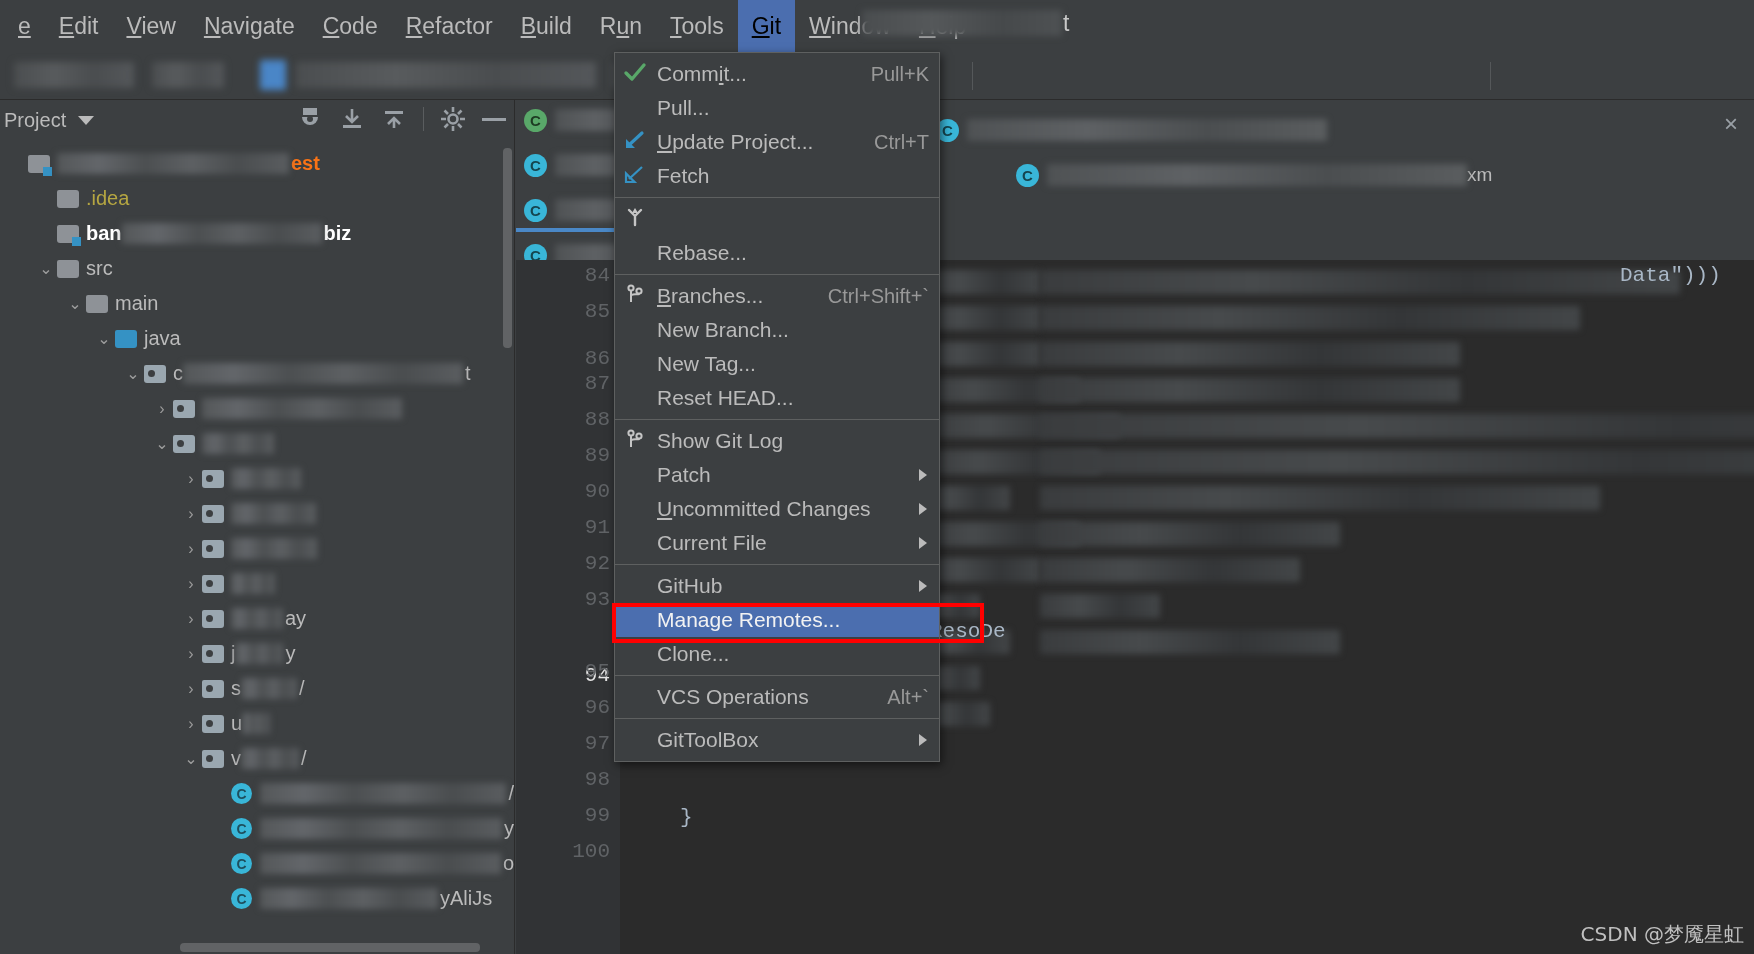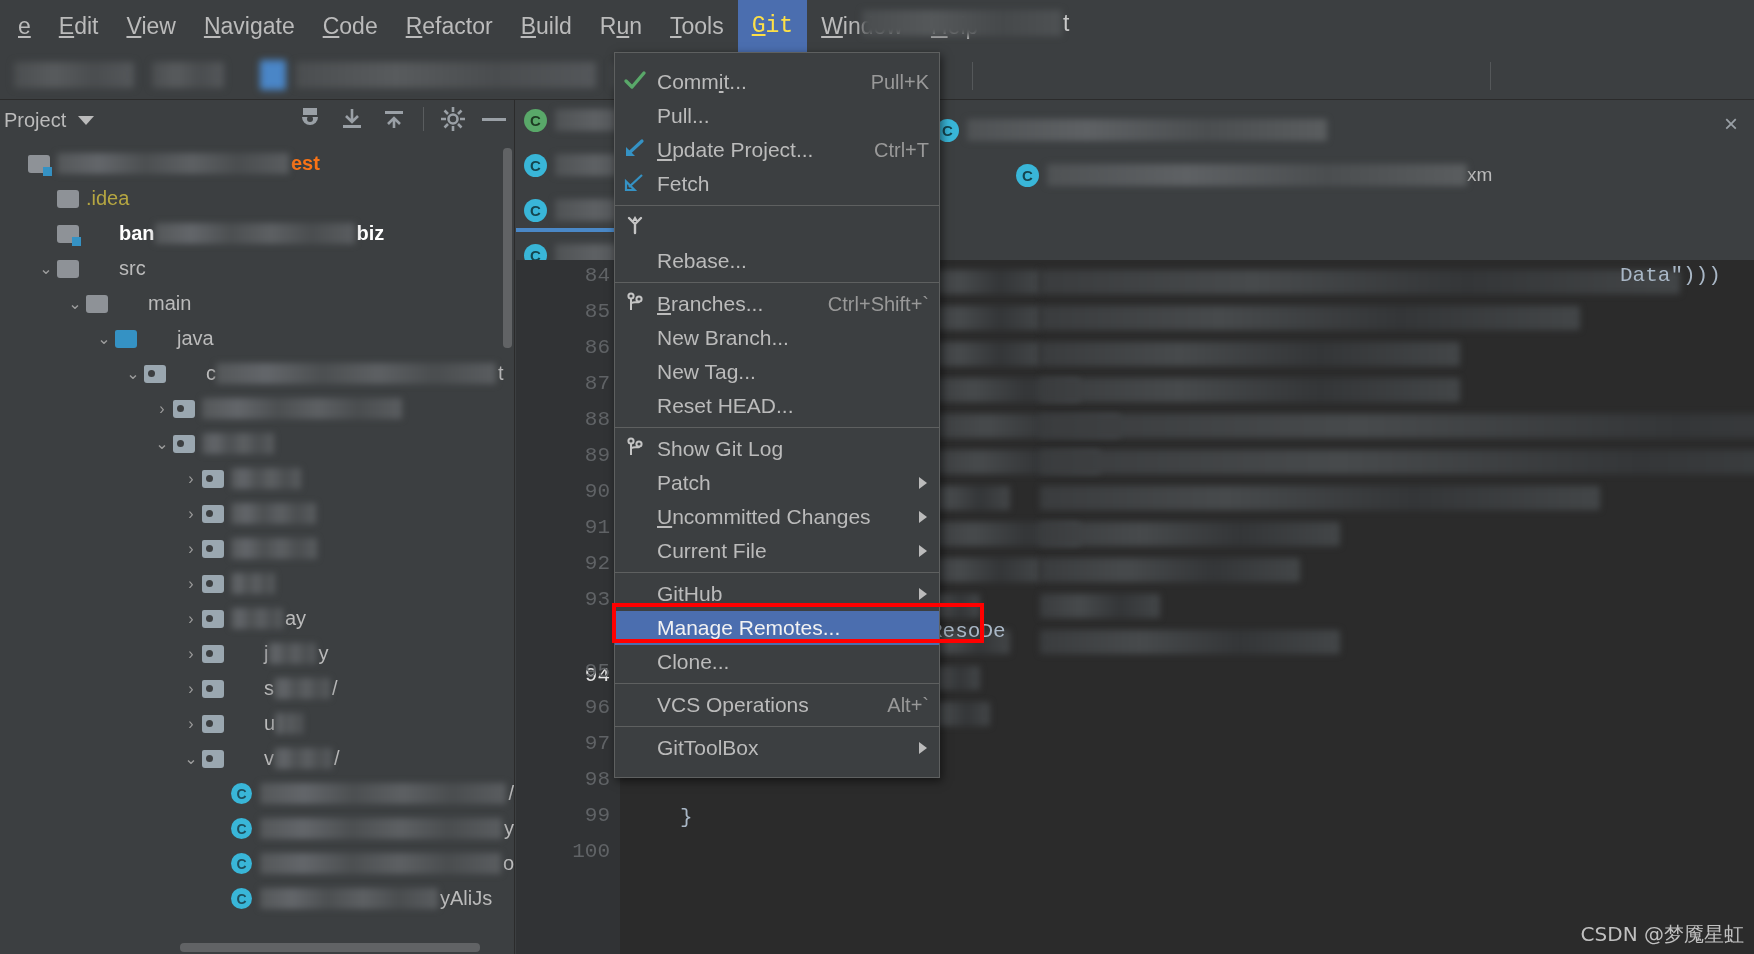--- a/index.html
+++ b/index.html
@@ -14,21 +14,21 @@
   
   .menubar {
     position: absolute; top: 0; left: 0; width: 1754px; height: 52px;
     background: #3c3f41; display: flex; align-items: center;
     padding-left: 4px;
   }
   .menubar-item {
     padding: 4px 14px; font-size: 23px; color: #bbbbbb; line-height: 44px;
     white-space: nowrap;
   }
-  .menubar-item.active { background: #4b6eaf; color: #fde047; font-family: Liberation Mono, monospace; }
+  .menubar-item.active { background: #4b6eaf; color: #000000; }
   .mnem { text-decoration: underline; }
 
   .title-blur {
     position: absolute; top: 10px; left: 862px; width: 200px; height: 26px;
     background: linear-gradient(90deg,#4a4d4f 0%,#55585a 35%,#46494b 70%,#4e5153 100%);
     filter: blur(3px); border-radius: 2px;
   }
   .title-tail {
     position: absolute; top: 10px; left: 1063px; font-size: 23px; color: #c8c8c8;
   }
@@ -98,21 +98,21 @@
     content: ""; position: absolute; right: -2px; bottom: -3px; width: 9px; height: 9px; background: #3592c4;
   }
   .cls-icon {
     width: 21px; height: 21px; border-radius: 50%; background: #39b6d8; flex: none; margin-right: 8px;
     color: #1e4f5e; font-size: 14px; font-weight: bold; display: flex; align-items: center; justify-content: center;
   }
   .blurname {
     height: 21px; filter: blur(3.2px); border-radius: 2px;
     background: linear-gradient(90deg,#545759 0%,#63666a 18%,#4c4f51 38%,#5d6063 58%,#4a4d4f 78%,#5a5d60 100%);
   }
-  .plainname { color: #bbbbbb; margin-left: 33px; }
+  .plainname { color: #bbbbbb; }
   .name-tail { color: #bbbbbb; margin-left: 2px; }
   .name-tail.orange { color: #f97316; font-weight: bold; }
   .name-bold { font-weight: bold; color: #ffffff; }
   .yellowtext { color: #b5a642; }
 
   .sb-scroll {
     position: absolute; right: 2px; top: 48px; width: 9px; height: 200px;
     background: #616365; border-radius: 4px;
   }
   .sb-hscroll {
@@ -160,21 +160,21 @@
   }
   .codetext {
     position: absolute; font-family: "Liberation Mono", monospace; font-size: 21px; color: #a9b7c6;
   }
 
   
   .gitmenu {
     position: absolute; top: 52px; left: 614px; width: 326px;
     background: #3c3f41; border: 1px solid #5e6060;
     box-shadow: 2px 3px 9px rgba(0,0,0,.55);
-    padding: 12px 0; z-index: 60;
+    padding: 4px 0; z-index: 60;
   }
   .mi {
     position: relative; height: 34px; display: flex; align-items: center;
     padding-left: 8px; font-size: 21px; color: #bbbbbb; white-space: nowrap;
   }
   .mi.sel { background: #4b6eaf; color: #f2f2f2; }
   .mi-icon { width: 34px; height: 24px; flex: none; position: relative; }
   .mi-label { flex: 1; }
   .mi-shortcut { color: #999999; font-size: 20px; padding-right: 10px; }
   .mi-arrow {
@@ -446,21 +446,21 @@
         <div class="tabrow" style="top: 55px; left: 500px;">
           <span class="tab-c">C</span>
           <span class="tabblur" style="width:420px"></span>
           <span class="tab-tail">xm</span>
         </div>
         <div style="position: absolute; top: 10px; right: 16px; font-size: 24px; color: rgb(154, 160, 166);">×</div>
       </div>
     <div class="gutter" id="gutter">
         <div class="lnum" style="top: 4px;">84</div>
         <div class="lnum" style="top: 40px;">85</div>
-        <div class="lnum" style="top: 76px;">86</div>
+        <div class="lnum" style="top: 87px;">86</div>
         <div class="lnum" style="top: 112px;">87</div>
         <div class="lnum" style="top: 148px;">88</div>
         <div class="lnum" style="top: 184px;">89</div>
         <div class="lnum" style="top: 220px;">90</div>
         <div class="lnum" style="top: 256px;">91</div>
         <div class="lnum" style="top: 292px;">92</div>
         <div class="lnum" style="top: 328px;">93</div>
         <div class="lnum cur" style="top: 364px;">94</div>
         <div class="lnum" style="top: 400px;">95</div>
         <div class="lnum" style="top: 436px;">96</div>

